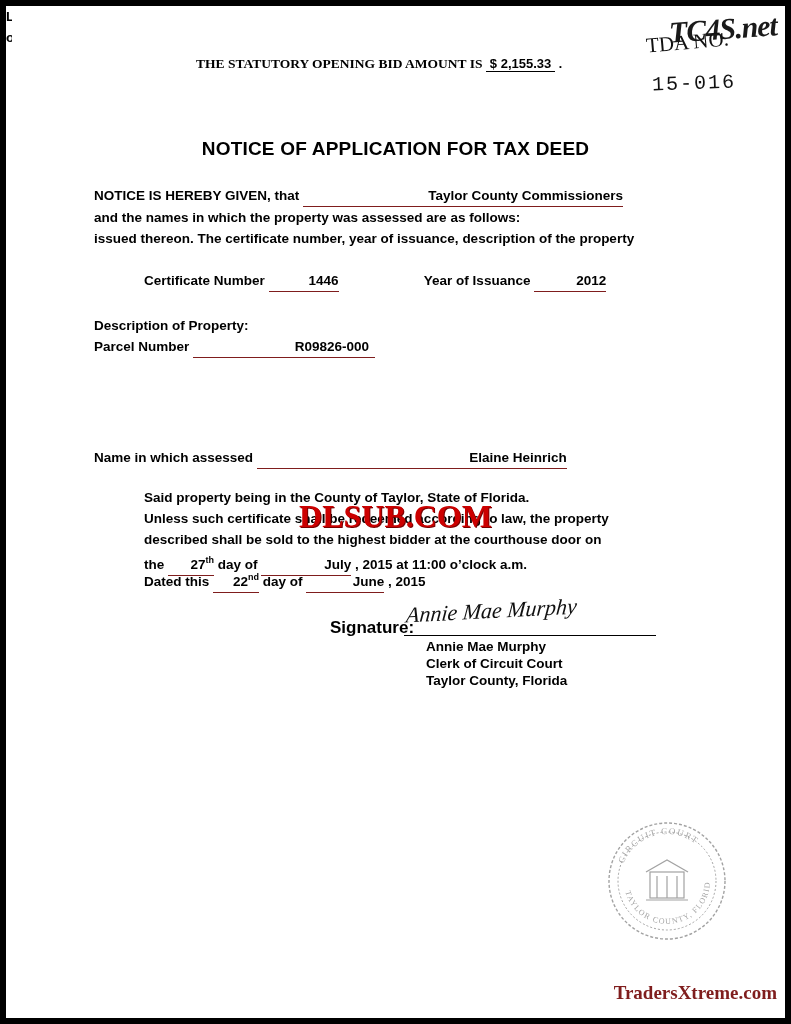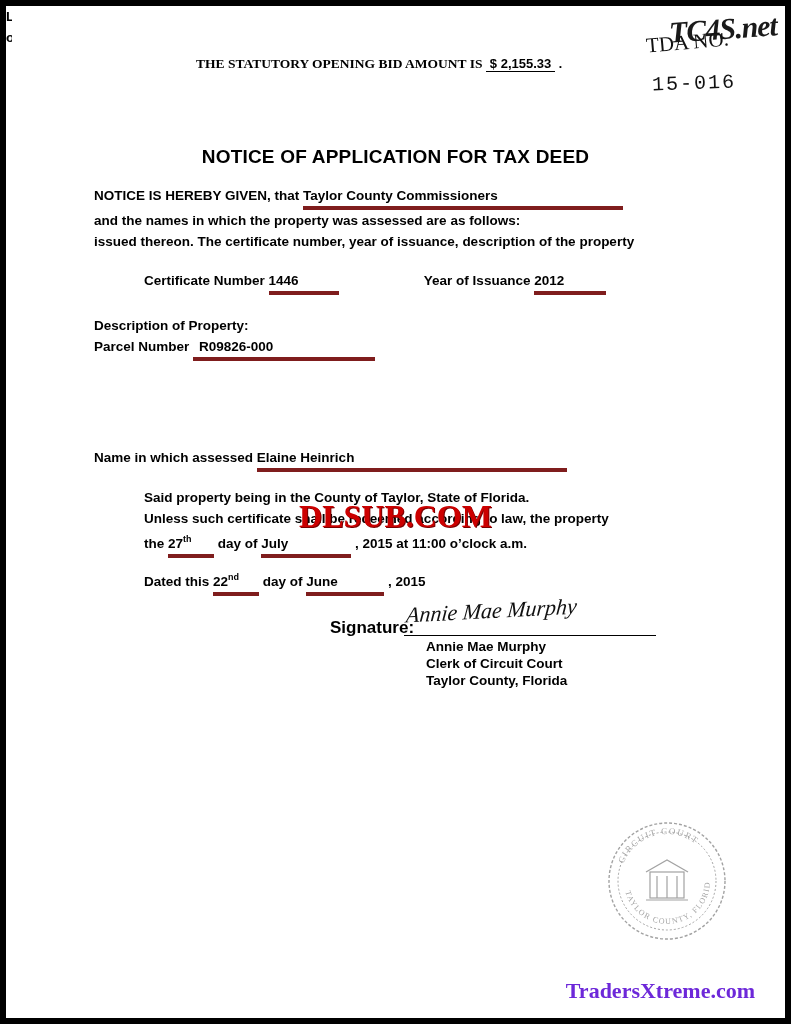--- a/index.html
+++ b/index.html
@@ -47,26 +47,26 @@
     font-family: Liberation Serif, serif;
     font-weight: bold;
     font-size: 32px;
     color: #cc0000;
     text-shadow: 1px 1px 0 #7a0000;
     white-space: nowrap;
     letter-spacing: 0px;
   }
   .wm-bottom {
     position: absolute;
-    right: 30px;
+    right: 8px;
     bottom: 14px;
     font-family: "Liberation Serif", serif;
     font-weight: bold;
-    font-size: 22px;
-    color: #6d28d9;
+    font-size: 19px;
+    color: #7f1d1d;
     white-space: nowrap;
   }
 
   
   .tda-label {
     position: absolute;
     left: 640px;
     top: 24px;
     font-family: "Liberation Serif", serif;
     font-size: 21px;
@@ -99,38 +99,38 @@
   .bid-line .amt {
     border-bottom: 1px solid #000;
     padding: 0 4px 0 4px;
     font-family: "Liberation Sans", sans-serif;
     font-size: 13px;
   }
 
   .doc-title {
     position: absolute;
     left: 0; right: 0;
-    top: 140px;
+    top: 132px;
     text-align: center;
     font-size: 19px;
     font-weight: bold;
     letter-spacing: 0.2px;
   }
 
   .blk {
     position: absolute;
     font-size: 13.5px;
     font-weight: bold;
     line-height: 21px;
   }
 
   .ul {
     display: inline-block;
-    border-bottom: 4px solid #7f1d1d;
-    text-align: left;
+    border-bottom: 1px solid #7f1d1d;
+    text-align: right;
   }
   .ul.pad { padding: 0 6px; }
 
   .para-1 { left: 88px; top: 179px; width: 620px; }
   .para-1 .row1 { white-space: nowrap; }
   .para-1 .nm { width: 320px; }
 
   .cert-row {
     left: 138px; top: 264px; width: 560px;
     white-space: nowrap;
@@ -250,20 +250,21 @@
   </div>
 
   <div class="blk assessed-blk">
     <span>Name in which assessed</span>
     <span class="ul u4">Elaine Heinrich</span>
   </div>
 
   <div class="said-blk blk">
     <div>Said property being in the County of Taylor, State of Florida.</div>
     <div>Unless such certificate shall be redeemed according to law, the property</div>
+    <div>described shall be sold to the highest bidder at the courthouse door on</div>
     <div>
       <span>the</span>
       <span class="ul u5"><span>27</span><sup>th</sup></span>
       <span>day of</span>
       <span class="ul u6">July</span>
       <span>, 2015 at 11:00 o’clock a.m.</span>
     </div>
   </div>
 
   <div class="blk dated-blk">

